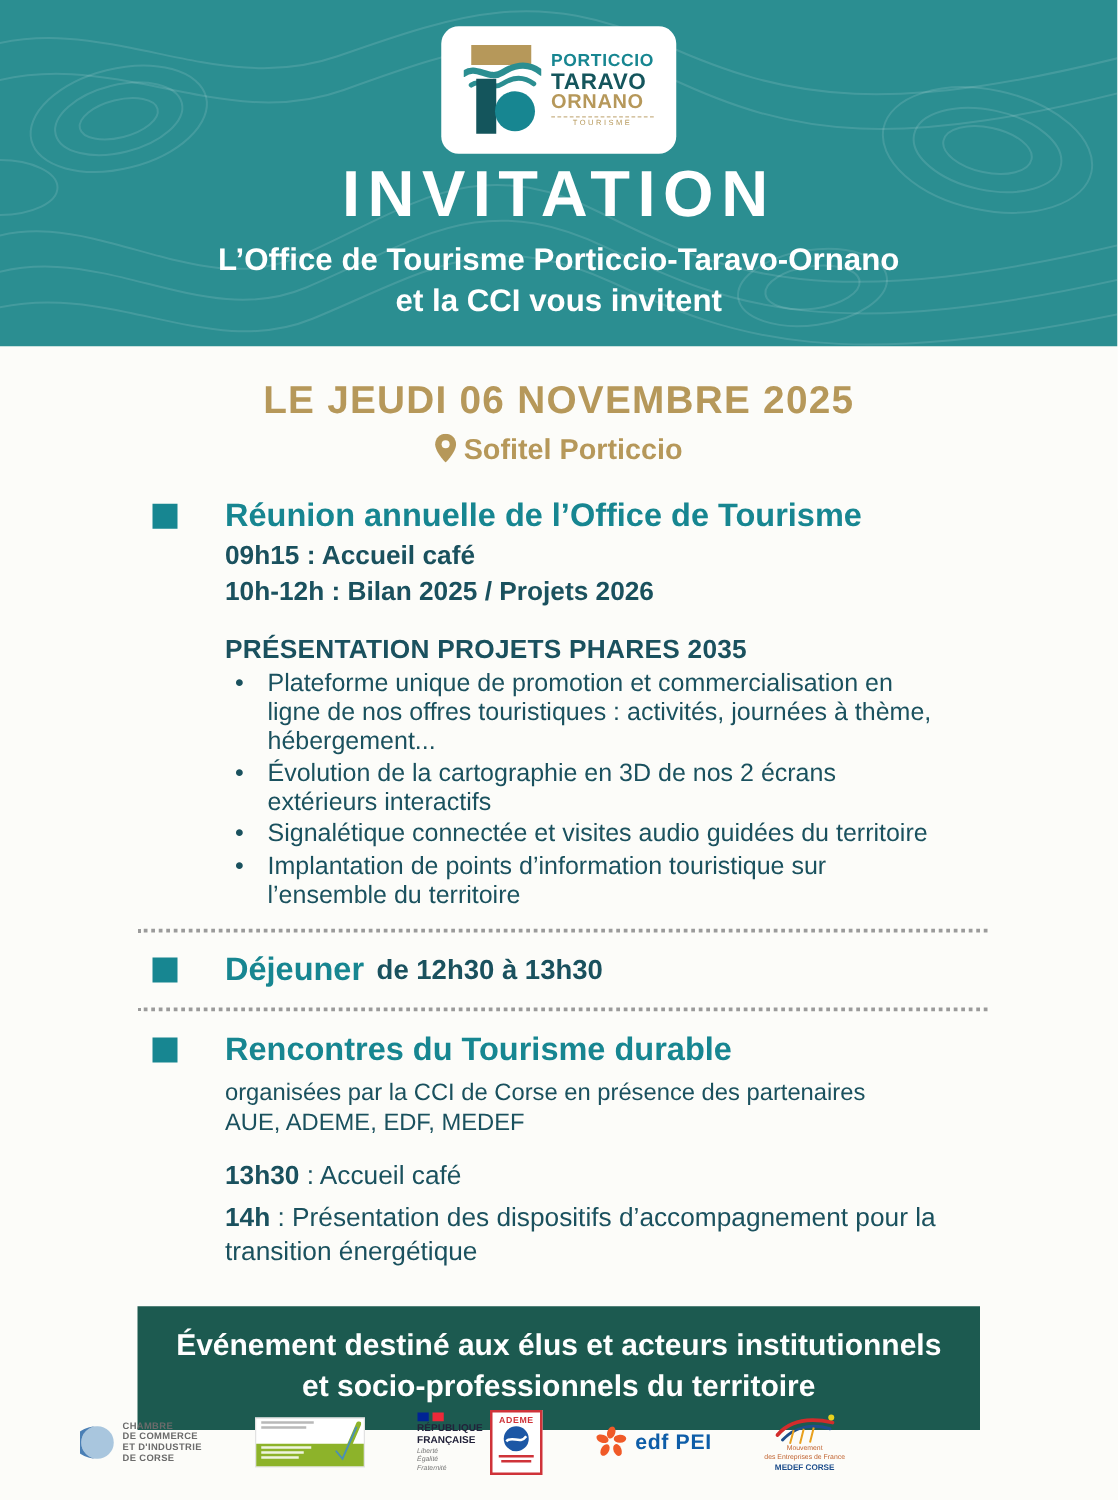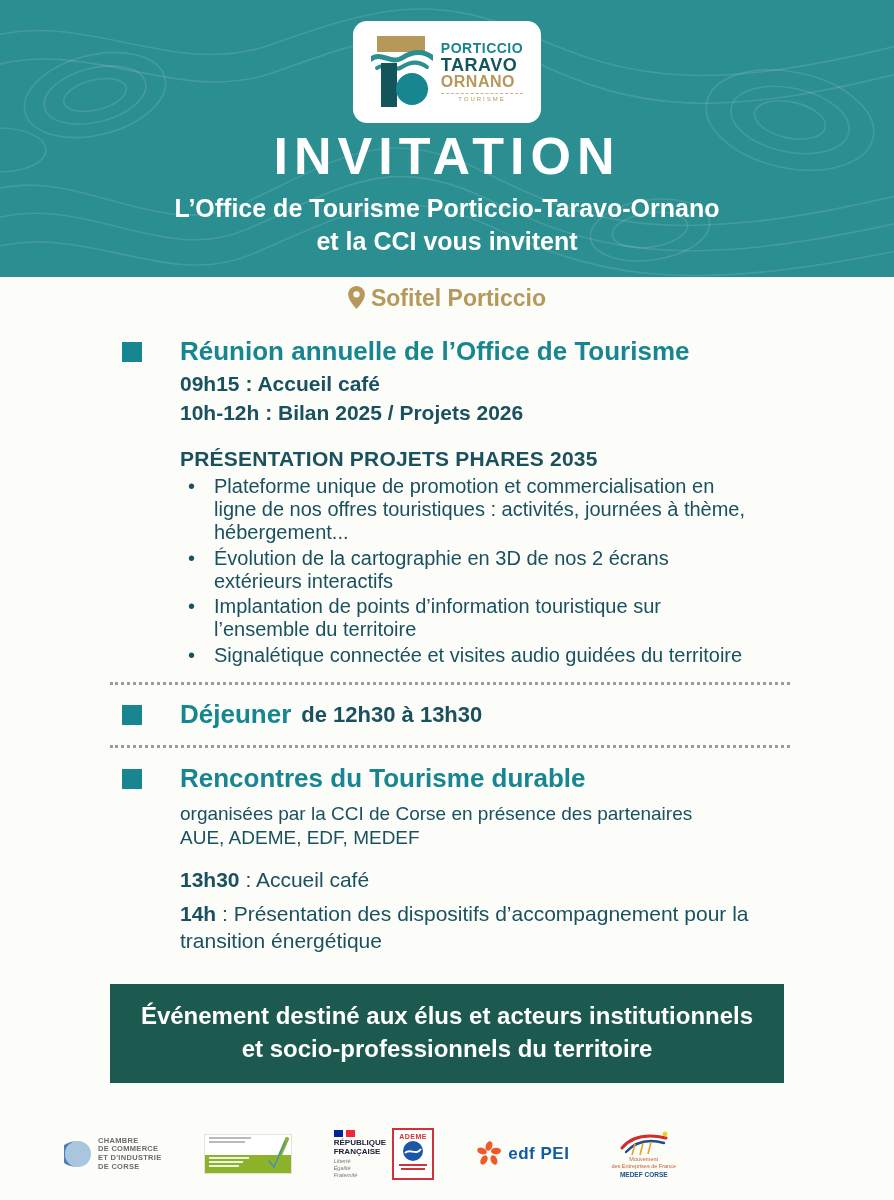--- a/index.html
+++ b/index.html
@@ -124,42 +124,43 @@
       </div>
     </div>
 
     <div class="hero-title">INVITATION</div>
     <div class="hero-sub">
       <div>L’Office de Tourisme Porticcio-Taravo-Ornano</div>
       <div>et la CCI vous invitent</div>
     </div>
   </div>
 
+  <div class="date-line">LE JEUDI 06 NOVEMBRE 2025</div>
   <div class="loc-line">
     <svg width="17" height="23" viewBox="0 0 24 33">
       <path d="M12 0C5.4 0 0 5.4 0 12c0 9 12 21 12 21s12-12 12-21C24 5.4 18.6 0 12 0z" fill="#b6985a"></path>
       <circle cx="12" cy="12" r="4.6" fill="#fcfcf9"></circle>
     </svg><span>Sofitel Porticcio</span>
   </div>
 
   <div class="content">
 
     <div class="sec-head">
       <span class="sq"></span>
       <span class="sec-title">Réunion annuelle de l’Office de Tourisme</span>
     </div>
     <div class="indent">
       <div class="sched">09h15 : Accueil café</div>
       <div class="sched">10h-12h : Bilan 2025 / Projets 2026</div>
       <div class="pres-title">PRÉSENTATION PROJETS PHARES 2035</div>
       <ul class="bullets">
         <li>Plateforme unique de promotion et commercialisation en ligne de nos offres touristiques : activités, journées à thème, hébergement...</li>
         <li>Évolution de la cartographie en 3D de nos 2 écrans extérieurs interactifs</li>
+        <li>Signalétique connectée et visites audio guidées du territoire</li>
         <li>Implantation de points d’information touristique sur l’ensemble du territoire</li>
-        <li>Signalétique connectée et visites audio guidées du territoire</li>
       </ul>
     </div>
 
     <div class="dots"></div>
 
     <div class="dej-row">
       <span class="sq"></span>
       <span class="dej-title">Déjeuner</span>
       <span class="dej-detail">de 12h30 à 13h30</span>
     </div>

